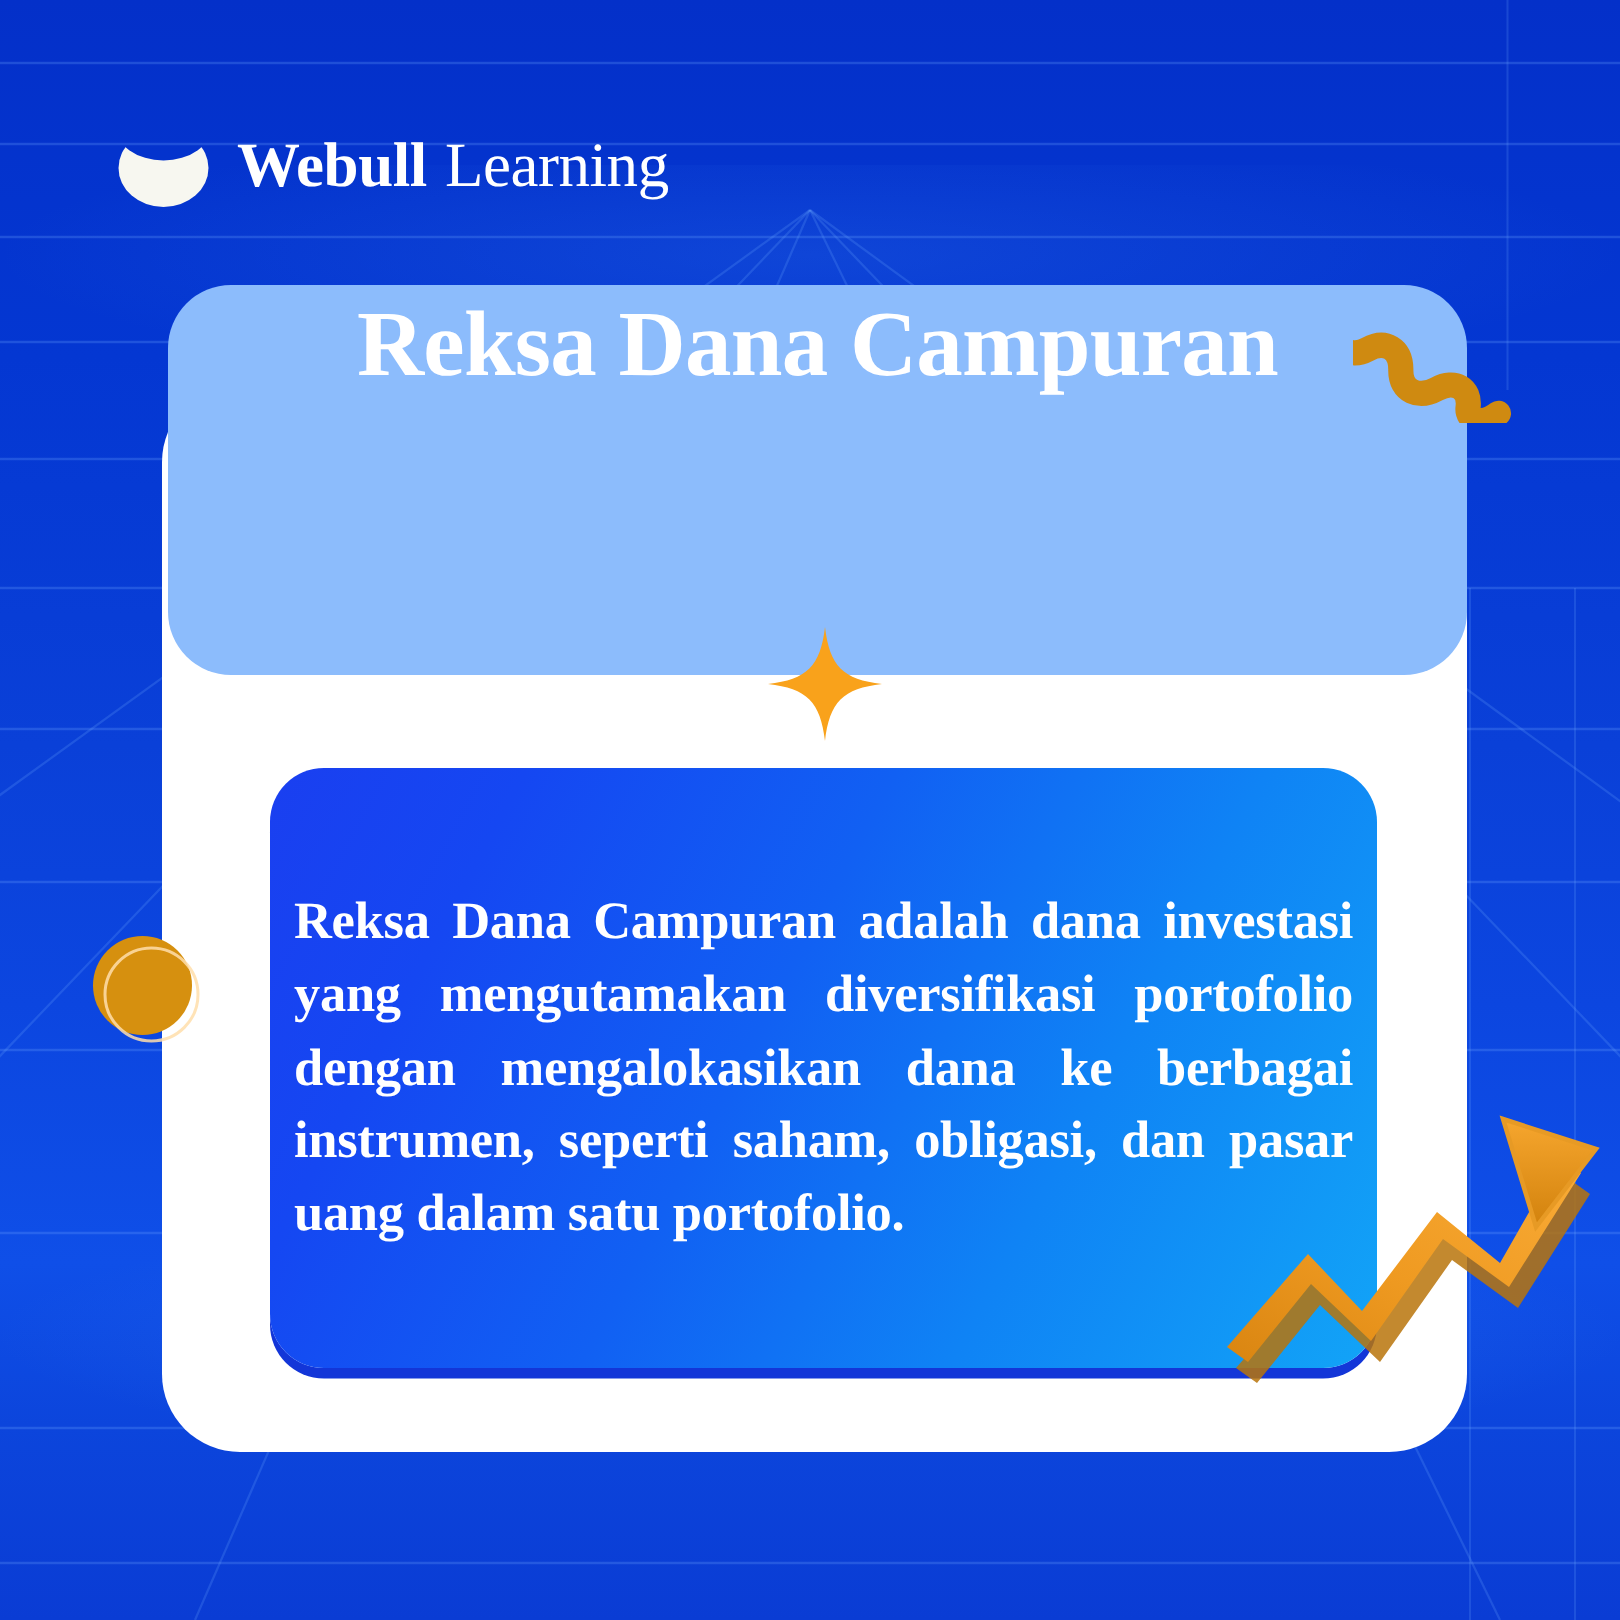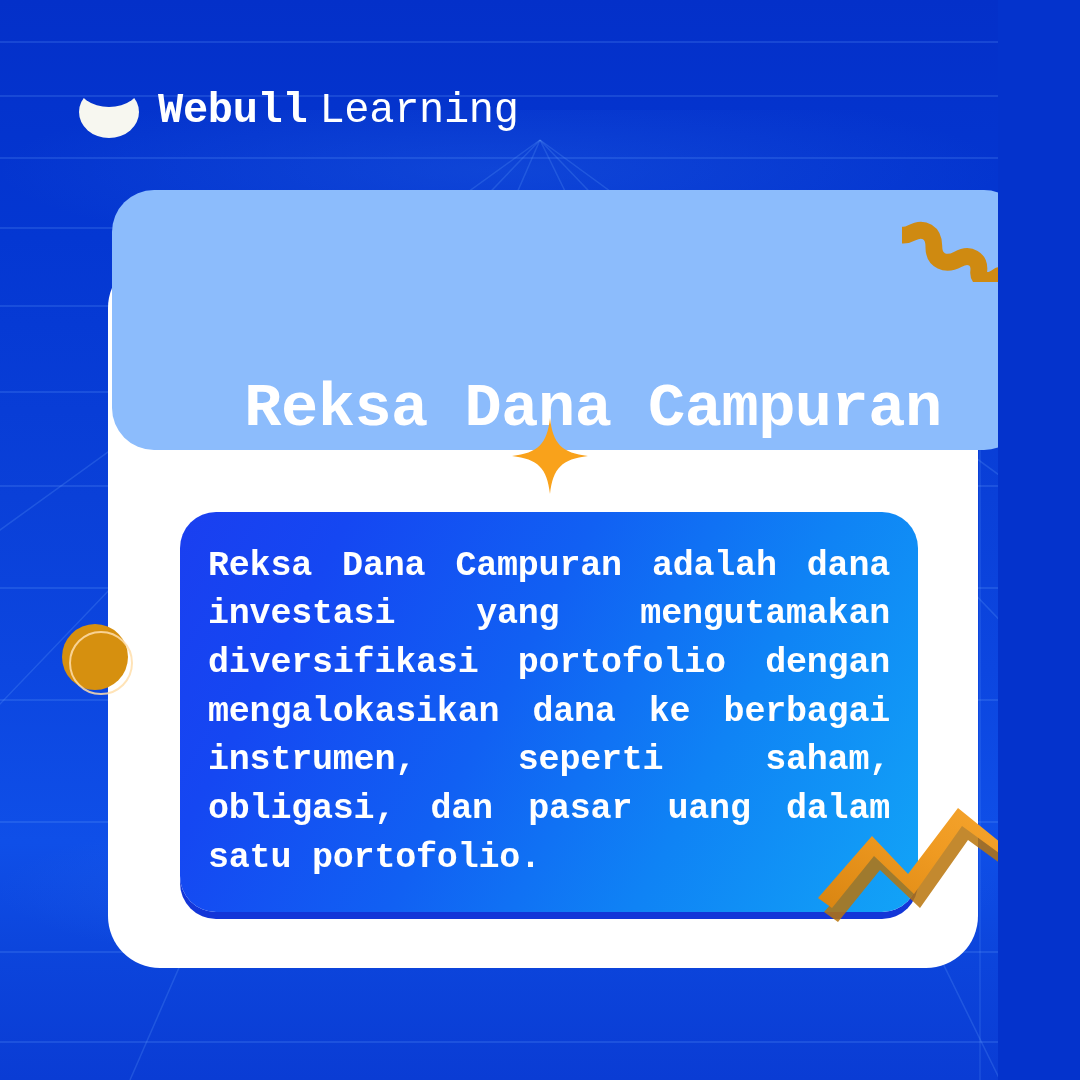--- a/index.html
+++ b/index.html
@@ -4,24 +4,24 @@
 <title>Webull Learning Card</title>
 <style>
   html, body {
     margin: 0;
     padding: 0;
     background: #0433cc;
   }
 
   #stage {
     position: relative;
-    width: 998px;
+    width: 1080px;
     height: 1080px;
     overflow: hidden;
-    font-family: Liberation Mono, monospace;
+    font-family: Liberation Serif, serif;
     background:
       linear-gradient(180deg,
         #0430c9 0%,
         #0437d2 22%,
         #0a40d8 46%,
         #0c46e0 62%,
         #0f4fe8 78%,
         #0c45dc 88%,
         #0a3cd4 100%);
   }
@@ -84,24 +84,23 @@
     position: absolute;
     left: 112px;
     top: 190px;
     width: 866px;
     height: 260px;
     background: #8cbcfc;
     border-radius: 42px;
     display: flex;
     flex-direction: column;
     align-items: center;
-    justify-content: flex-end;
+    justify-content: space-between;
     gap: 4px;
     text-align: center;
-    padding-left: 48px;
   }
   .title-line {
     color: #ffffff;
     font-weight: 700;
     font-size: 62px;
     line-height: 1.32;
     letter-spacing: -0.5px;
     white-space: nowrap;
   }
 
@@ -115,21 +114,21 @@
     border-radius: 36px;
     background: linear-gradient(118deg,
         #1a3ff0 0%,
         #1547f2 18%,
         #1160f3 44%,
         #0f83f5 70%,
         #12a4f7 100%);
     box-shadow: 0 7px 0 0 #1336d8;
     display: flex;
     align-items: center;
-    padding: 0 28px;
+    padding: 0 16px;
     box-sizing: border-box;
   }
   .body-text {
     color: #ffffff;
     font-weight: 700;
     font-size: 35px;
     line-height: 1.39;
     text-align: justify;
     text-align-last: left;
     letter-spacing: -0.2px;

